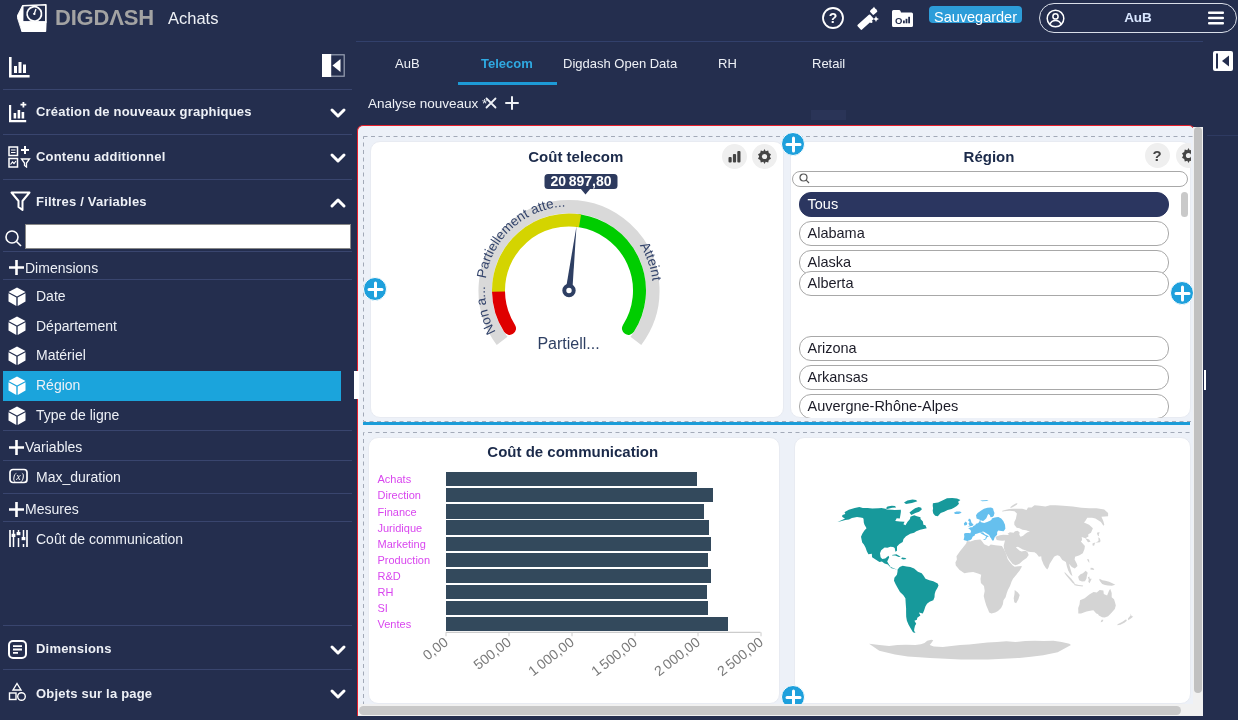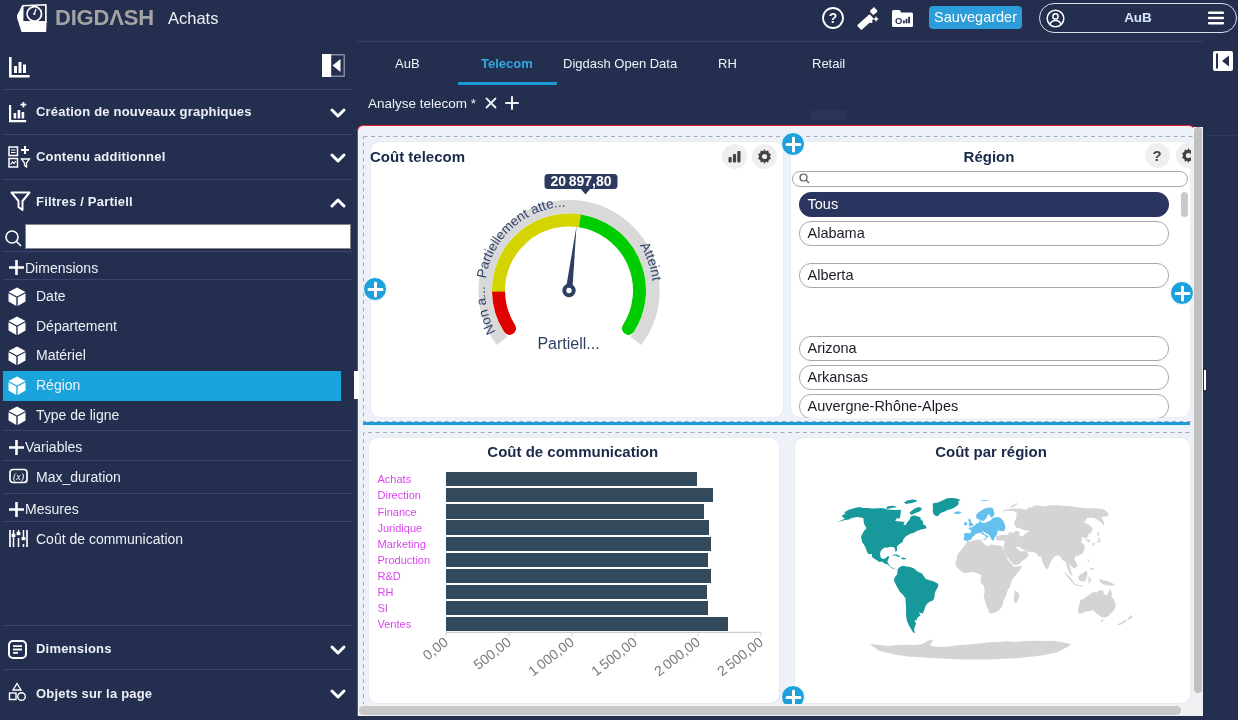--- a/index.html
+++ b/index.html
@@ -3,21 +3,21 @@
 <meta charset="utf-8">
 <style>
   html,body{margin:0;padding:0;width:1238px;height:720px;overflow:hidden;
     font-family:"Liberation Sans",sans-serif;background:#242e4e;}
   .abs{position:absolute;}
   #stage{position:absolute;left:0;top:0;width:1238px;height:720px;}
   
   #topbar{left:0;top:0;width:1238px;height:41px;background:#242e4e;border-bottom:1px solid #32406b;}
   #logotxt{left:55px;top:5px;font-size:22px;line-height:26px;font-weight:bold;color:#a3a3a3;letter-spacing:-0.2px;}
   #logoeditor{left:168px;top:9px;font-size:16.5px;color:#eef1f6;}
-  #savebtn{left:929px;top:6px;width:93px;height:23px;background:#2d9dd9;border-radius:4px;
+  #savebtn{left:929px;top:6px;width:93px;height:17px;background:#2d9dd9;border-radius:4px;
     color:#fff;font-size:14.5px;text-align:center;line-height:23px;}
   #userpill{left:1039px;top:2.5px;width:196px;height:28px;border:1.5px solid #d9dee8;border-radius:15px;}
   #usertxt{left:1113px;top:9px;font-size:13.5px;line-height:17px;color:#d8e6ff;font-weight:bold;width:50px;text-align:center;}
   
   #sidebar{left:0;top:41px;width:356px;height:679px;background:#242e4e;}
   .sdiv{left:3px;width:349px;height:0;border-top:1px solid #39456e;}
   .sitem{left:36px;font-size:13px;line-height:15px;font-weight:bold;color:#edf0f6;letter-spacing:0.2px;}
   .slist{left:36px;font-size:14px;line-height:16px;color:#edf0f6;}
   .shead{left:25px;font-size:14px;line-height:16px;color:#edf0f6;}
   .chev{left:329px;width:18px;height:18px;}
@@ -117,21 +117,21 @@
   <div class="abs sdiv" style="top:250.5px"></div>
   <div class="abs sdiv" style="top:279px"></div>
   <div class="abs sdiv" style="top:430px"></div>
   <div class="abs sdiv" style="top:459.5px"></div>
   <div class="abs sdiv" style="top:492.5px"></div>
   <div class="abs sdiv" style="top:521px"></div>
   <div class="abs sdiv" style="top:625px"></div>
   <div class="abs sdiv" style="top:669px"></div>
   <div class="abs sitem" style="top:104px">Création de nouveaux graphiques</div>
   <div class="abs sitem" style="top:149px">Contenu additionnel</div>
-  <div class="abs sitem" style="top:194px">Filtres / Partiell</div>
+  <div class="abs sitem" style="top:194px">Filtres / Variables</div>
   <div class="abs sitem" style="top:641px">Dimensions</div>
   <div class="abs sitem" style="top:685.5px">Objets sur la page</div>
 
   <svg class="abs" style="left:8px;top:57px" width="22" height="21" viewBox="0 0 22 21">
     <g fill="#fff">
         <path d="M1 0 h2.6 v18 h18 v2.6 h-20.6 z"></path>
     <rect x="6" y="9" width="3" height="7"></rect>
         <rect x="10.5" y="5" width="3" height="11"></rect>
         <rect x="15" y="7.5" width="3" height="8.5"></rect>
       </g>
@@ -252,21 +252,21 @@
     </g>
   </svg>
 
   <div class="abs tab" style="left:395px">AuB</div>
   <div class="abs tab" style="left:481px;color:#2fa9e1;font-weight:bold">Telecom</div>
   <div class="abs tab" style="left:563px">Digdash Open Data</div>
   <div class="abs tab" style="left:718px">RH</div>
   <div class="abs tab" style="left:812px">Retail</div>
   <div id="tabsel" class="abs"></div>
   <div class="abs" style="left:811px;top:110px;width:35px;height:10px;background:#2a3457"></div>
-  <div id="subtab" class="abs">Analyse telecom *</div>
+  <div id="subtab" class="abs">Analyse nouveaux *</div>
   <svg class="abs" style="left:485px;top:97px" width="12" height="12" viewBox="0 0 12 12">
     <path d="M1.5 1.5 L10.5 10.5 M10.5 1.5 L1.5 10.5" stroke="#eef1f6" stroke-width="1.8" stroke-linecap="round"></path>
   </svg>
   <svg class="abs" style="left:505px;top:96px" width="14" height="14" viewBox="0 0 14 14">
     <path d="M7 1 V13 M1 7 H13" stroke="#eef1f6" stroke-width="2" stroke-linecap="round"></path>
   </svg>
 
   <div id="canvas" class="abs"></div>
   <svg class="abs" style="left:362.5px;top:136px" width="831" height="286">
       <rect x="0.5" y="0.5" width="830" height="285" fill="none" stroke="#a3aab8" stroke-width="1" stroke-dasharray="4 3.5"></rect>
@@ -291,21 +291,21 @@
   <svg class="abs" style="left:362.5px;top:277px" width="25" height="25" viewBox="0 0 25 25">
       <path d="M12.5 6 V19 M6 12.5 H19" stroke="#fff" stroke-width="3" stroke-linecap="round"></path>
     </svg>
   <svg class="abs" style="left:1169.5px;top:281px" width="25" height="25" viewBox="0 0 25 25">
       <path d="M12.5 6 V19 M6 12.5 H19" stroke="#fff" stroke-width="3" stroke-linecap="round"></path>
     </svg>
   <svg class="abs" style="left:780.5px;top:685px" width="25" height="25" viewBox="0 0 25 25">
       <path d="M12.5 6 V19 M6 12.5 H19" stroke="#fff" stroke-width="3" stroke-linecap="round"></path>
     </svg>
 
-  <div class="abs" style="left:370px;top:147.5px;width:411.5px;text-align:left;font-size:15px;font-weight:bold;color:#1b2a4a">Coût telecom</div>
+  <div class="abs" style="left:370px;top:147.5px;width:411.5px;text-align:center;font-size:15px;font-weight:bold;color:#1b2a4a">Coût telecom</div>
   <div class="cbtn" style="left:722px;top:144px"></div>
   <svg class="abs" style="left:722px;top:144px" width="25" height="25" viewBox="0 0 25 25">
     <g fill="#444">
         <rect x="6.5" y="13" width="3.2" height="5.5" rx="1"></rect>
         <rect x="10.9" y="10" width="3.2" height="8.5" rx="1"></rect>
         <rect x="15.3" y="7" width="3.2" height="11.5" rx="1"></rect>
       </g>
   </svg>
   <div class="cbtn" style="left:752px;top:144px"></div>
   <svg class="abs" style="left:752px;top:144px" width="25" height="25" viewBox="0 0 25 25">
@@ -348,21 +348,22 @@
       <path d="M12.5 5 l1.2 2.2 2.5 -0.6 0.6 2.5 2.2 1.2 -1.2 2.2 1.2 2.2 -2.2 1.2 -0.6 2.5 -2.5 -0.6 -1.2 2.2 -1.2 -2.2 -2.5 0.6 -0.6 -2.5 -2.2 -1.2 1.2 -2.2 -1.2 -2.2 2.2 -1.2 0.6 -2.5 2.5 0.6 z" fill="#444"></path>
       <circle cx="12.5" cy="12.5" r="2.6" fill="#efefef"></circle>
     </svg>
     <div class="abs" style="left:2px;top:30.5px;width:394px;height:14px;border:1px solid #a8a8a8;border-radius:8px;background:#fff"></div>
     <svg class="abs" style="left:9px;top:32.5px" width="11" height="11" viewBox="0 0 11 11">
       <circle cx="4.5" cy="4.5" r="3.5" fill="none" stroke="#555" stroke-width="1.2"></circle>
       <path d="M7.2 7.2 L10 10" stroke="#555" stroke-width="1.2"></path>
     </svg>
     <div class="rpill" style="top:51.5px;background:#2b3660;border-color:#2b3660;color:#fff">Tous</div>
     <div class="rpill" style="top:80.3px">Alabama</div>
-    <div class="rpill" style="top:122px">Alberta</div>
+    <div class="rpill" style="top:109.1px">Alaska</div>
+    <div class="rpill" style="top:130px">Alberta</div>
     <div class="rpill" style="top:195.5px">Arizona</div>
     <div class="rpill" style="top:224.3px">Arkansas</div>
     <div class="rpill" style="top:253.1px">Auvergne-Rhône-Alpes</div>
     <div class="abs" style="left:391px;top:51.5px;width:7.5px;height:25px;background:#c9c9c9;border-radius:4px"></div>
   </div>
 
   <div class="abs" style="left:368px;top:443px;width:409.5px;text-align:center;font-size:15px;font-weight:bold;color:#1b2a4a">Coût de communication</div>
   <div id="barchart" class="abs" style="left:368px;top:436.5px;width:409.5px;height:265px;overflow:hidden">
     <div class="blabel" style="top:34.7px">Achats</div>
     <div class="blabel" style="top:50.8px">Direction</div>
@@ -396,21 +397,20 @@
         </g>
     </svg>
     <div class="xlab" style="left:18px;top:195px;width:60px">0,00</div>
     <div class="xlab" style="left:81px;top:195px;width:60px">500,00</div>
     <div class="xlab" style="left:144px;top:195px;width:60px">1 000,00</div>
     <div class="xlab" style="left:207px;top:195px;width:60px">1 500,00</div>
     <div class="xlab" style="left:270px;top:195px;width:60px">2 000,00</div>
     <div class="xlab" style="left:333px;top:195px;width:60px">2 500,00</div>
   </div>
 
-  <div class="abs" style="left:793.5px;top:443px;width:395px;text-align:center;font-size:15px;font-weight:bold;color:#1b2a4a">Coût par région</div>
   <svg class="abs" style="left:793.5px;top:436.5px" width="395" height="265" viewBox="0 0 395 265">
 <g fill="#d4d4d4">
   <path d="M172.9 104.1 L176.4 104.6 L180.9 103.1 L186.4 102.6 L187.8 103.9 L190.2 107.2 L194.9 109.3 L196.7 107.5 L201.3 108.2 L206.0 108.7 L207.9 109.1 L210.1 112.6 L212.3 117.3 L213.6 121.9 L215.7 124.9 L218.8 128.5 L220.7 129.8 L224.6 129.2 L227.8 129.0 L227.5 130.3 L225.7 133.6 L221.9 138.2 L219.0 141.8 L217.5 144.8 L216.0 148.9 L213.9 153.0 L212.8 156.1 L211.6 160.2 L209.5 163.2 L208.8 167.4 L207.1 170.9 L204.0 174.0 L201.2 175.6 L197.4 176.4 L195.2 175.6 L194.0 172.5 L192.3 168.4 L191.0 164.3 L189.7 159.1 L190.7 154.0 L190.0 148.9 L186.9 145.9 L186.5 141.8 L187.2 137.7 L184.0 136.4 L179.2 134.9 L174.3 135.5 L170.4 136.2 L165.6 133.1 L161.8 128.5 L161.4 125.5 L162.9 122.4 L162.5 119.3 L166.0 114.2 L169.4 110.1 L172.2 106.5 Z"></path>
   <path d="M220.7 153.0 L223.9 155.6 L225.7 158.1 L224.4 162.2 L222.1 166.3 L220.3 165.3 L219.7 161.2 L220.5 157.1 Z"></path>
   <path d="M208.3 73.8 L211.0 73.0 L215.1 72.1 L219.4 71.7 L223.8 71.7 L228.2 71.7 L232.6 73.0 L234.0 70.4 L237.6 70.4 L240.5 68.3 L245.7 68.7 L251.4 69.5 L256.0 68.3 L261.7 68.3 L269.2 68.7 L278.7 69.5 L287.4 70.8 L295.3 71.2 L302.6 71.2 L310.2 72.5 L314.1 76.1 L314.1 79.3 L307.4 79.7 L309.3 84.0 L310.3 87.8 L309.4 88.8 L306.9 84.9 L301.4 81.6 L298.0 80.7 L293.3 80.7 L291.3 84.0 L290.0 85.4 L295.1 87.8 L298.9 91.3 L297.0 95.8 L294.3 97.3 L294.3 99.8 L292.8 100.3 L291.6 101.7 L294.0 105.2 L296.5 104.8 L295.1 102.4 L287.7 100.0 L288.1 102.9 L286.9 104.4 L290.9 109.1 L290.5 112.1 L288.8 116.2 L285.5 118.3 L281.1 119.8 L280.6 122.4 L282.7 126.5 L283.5 129.0 L280.8 131.6 L277.8 130.1 L275.0 126.7 L275.9 130.1 L278.5 139.3 L276.3 137.2 L274.2 133.6 L272.9 129.5 L271.9 124.9 L268.3 122.9 L265.8 119.3 L263.7 118.3 L261.9 118.8 L260.1 119.8 L257.8 123.4 L255.6 127.0 L254.6 130.3 L253.3 132.4 L251.8 131.1 L249.6 127.5 L247.6 122.4 L247.2 119.3 L244.9 119.8 L242.6 116.8 L240.5 115.2 L236.7 115.0 L233.7 114.4 L231.5 113.2 L228.8 112.6 L226.1 111.1 L223.9 109.8 L221.8 110.2 L223.4 111.8 L225.7 113.7 L227.6 114.4 L231.1 113.7 L233.3 114.7 L234.7 118.0 L232.6 120.9 L229.0 123.6 L225.4 126.7 L221.6 128.3 L218.7 127.0 L214.5 121.4 L211.2 115.2 L210.0 111.6 L209.7 108.4 L211.0 103.6 L208.3 103.7 L205.5 103.6 L202.7 103.0 L201.6 100.3 L202.8 99.3 L205.8 98.3 L209.3 97.8 L215.1 98.0 L213.6 96.8 L215.9 95.3 L219.6 95.8 L221.0 94.3 L223.5 93.8 L225.6 95.3 L225.3 97.8 L226.6 99.8 L229.1 98.8 L231.3 96.8 L233.5 95.3 L236.0 94.8 L232.1 93.3 L228.4 92.8 L225.5 91.3 L222.7 90.8 L220.3 87.8 L220.3 84.9 L221.8 82.1 L222.4 79.3 L222.9 76.5 L220.5 74.3 L215.8 73.8 L212.8 74.0 L209.9 74.3 L208.5 74.7 Z"></path>
   <path d="M303.6 98.3 L303.0 96.3 L303.7 95.3 L305.9 95.5 L304.8 97.0 L305.1 99.3 Z"></path>
   <path d="M305.9 101.4 L306.5 103.9 L305.9 105.2 L303.3 105.4 L300.2 105.7 L298.5 106.5 L298.6 108.5 L300.1 108.7 L300.9 106.2 L303.4 104.7 L304.6 103.4 L304.3 100.3 Z"></path>
   <path d="M293.0 121.9 L295.0 122.4 L295.4 126.0 L293.9 124.1 Z"></path>
   <path d="M296.4 132.6 L300.3 133.1 L299.2 130.9 L296.7 130.8 Z"></path>
   <path d="M270.9 135.2 L273.4 137.7 L277.3 141.8 L280.2 145.4 L281.1 146.9 L279.1 146.4 L276.3 143.3 L272.5 138.7 L270.4 135.7 Z"></path>

